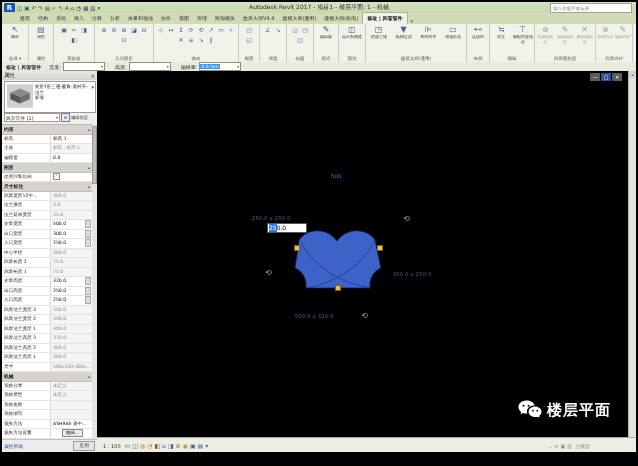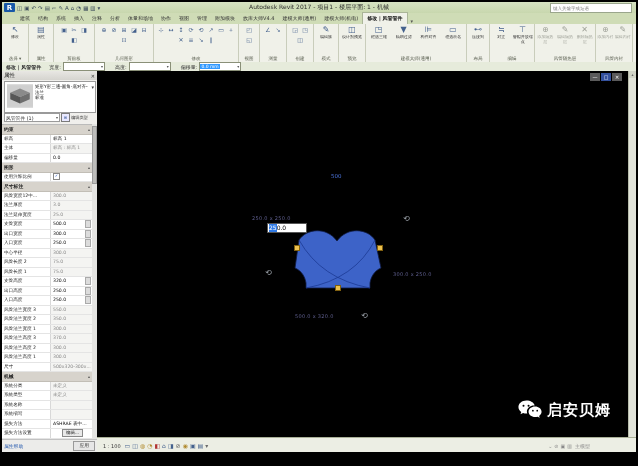--- a/index.html
+++ b/index.html
@@ -578,21 +578,21 @@
 
     <div class="watermark">
       <svg width="26" height="22" viewBox="0 0 36 30">
         <path fill="#fff" d="M13 2C6.9 2 2 6 2 11c0 2.8 1.5 5.2 3.9 6.9L4.8 21l3.6-1.9c1.4.5 3 .8 4.6.8.4 0 .8 0 1.2-.1-.3-.9-.5-1.8-.5-2.8 0-4.6 4.4-8.3 9.8-8.3h.9C23.5 4.9 18.8 2 13 2z"></path>
         <circle cx="9" cy="9" r="1.4" fill="#000"></circle>
           <circle cx="16" cy="9" r="1.4" fill="#000"></circle>
         <path fill="#fff" d="M34 17.5c0-4-4-7.3-9-7.3s-9 3.3-9 7.3 4 7.3 9 7.3c1.2 0 2.4-.2 3.5-.6l3 1.6-.9-2.6c2.1-1.4 3.4-3.4 3.4-5.7z"></path>
         <circle cx="22" cy="16" r="1.2" fill="#000"></circle>
           <circle cx="28" cy="16" r="1.2" fill="#000"></circle>
       </svg>
-      <span class="wm-text">启安贝姆</span>
+      <span class="wm-text">楼层平面</span>
     </div>
   </div>
 
   <div class="vscroll">
     <span class="cap">▴</span>
   </div>
 
   <div class="statusbar">
     <span class="vb-scale">1 : 100</span>
     <span class="vb-icons">

